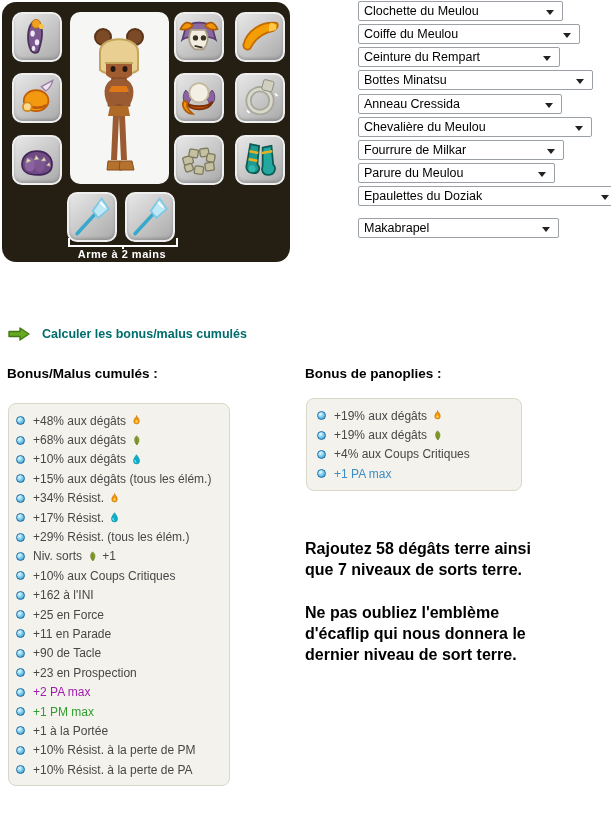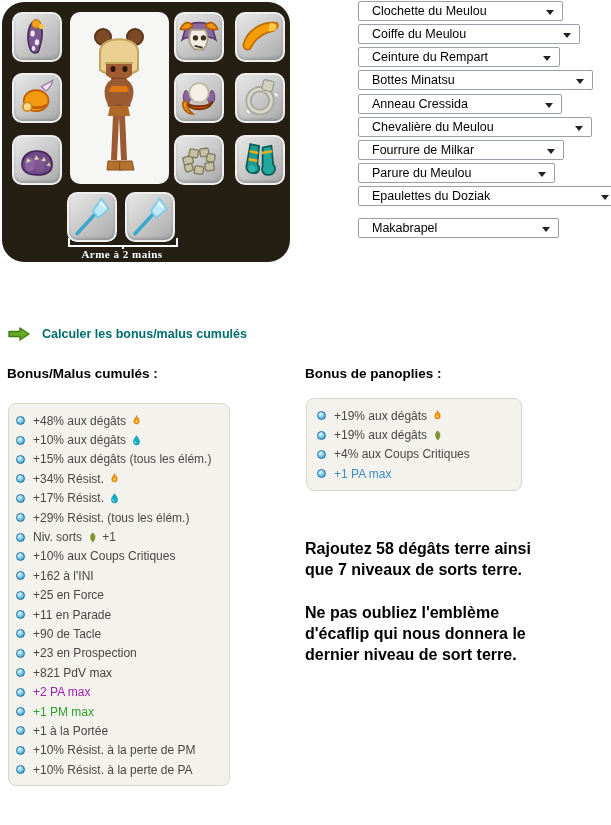--- a/index.html
+++ b/index.html
@@ -1,38 +1,38 @@
 <!DOCTYPE html>
 <html><head>
 <meta charset="utf-8">
 <style>
   html,body{margin:0;padding:0;background:#fff;}
   #page{position:relative;width:611px;height:825px;background:#fff;overflow:hidden;
         font-family:"Liberation Sans", sans-serif;}
 
   
   .equip-panel{position:absolute;left:2px;top:2px;width:288px;height:260px;
-               background:#241e13;border-radius:22px;font-family:Liberation Serif, serif;}
+               background:#241e13;border-radius:14px;}
   .slot{position:absolute;width:50px;height:50px;border-radius:10px;border:2px solid #efefef;
         background:linear-gradient(140deg,#e8e8e8 0%,#c6c6c6 55%,#a9a9a9 100%);
         box-sizing:border-box;overflow:hidden;box-shadow:inset 0 -2px 3px rgba(0,0,0,.18);}
   .slot svg{position:absolute;left:1px;top:1px;width:44px;height:44px;}
   .char-box{position:absolute;left:68px;top:10px;width:99px;height:172px;background:#f6f6f4;
             border-radius:10px;}
   .char-box svg{width:99px;height:172px;}
   .bracket{position:absolute;left:66px;top:236px;width:106px;height:7px;
            border-left:2px solid #fff;border-right:2px solid #fff;border-bottom:2px solid #fff;}
   .bracket::after{content:"";position:absolute;left:52px;bottom:-4px;width:2px;height:4px;background:#fff;}
   .weapon-label{position:absolute;left:60px;top:246px;width:120px;text-align:center;
                 color:#fff;font-weight:bold;font-size:11px;letter-spacing:.5px;}
 
   
   .sel{position:absolute;left:358px;height:20px;background:#fff;border:1px solid #9aa0a6;
        border-radius:2px;box-sizing:border-box;font-size:12.5px;color:#000;
-       line-height:18px;padding-left:13px;cursor:default;}
+       line-height:18px;padding-left:5px;cursor:default;}
   .sel .arrow{position:absolute;right:8px;top:8px;width:0;height:0;
               border:4px solid transparent;border-top:5px solid #222;}
 
   
   .calc-row{position:absolute;left:8px;top:327px;display:flex;align-items:center;text-align:right;}
   .calc-row svg{flex:none;}
   .calc-label{margin-left:12px;font-size:12.5px;font-weight:bold;color:#006d6d;cursor:pointer;}
 
   
   .sec-title{position:absolute;font-size:13.5px;font-weight:bold;color:#000;}
@@ -220,20 +220,28 @@
       <div class="b-item">
         <span class="bullet"></span>
         <span>+48% aux dégâts</span>
         <svg class="el" viewBox="0 0 12 12">
           <path d="M6 .5 C6.5 2.5 9 3.5 9 6.8 A3 3 0 0 1 3 6.8 C3 5.2 4.2 4.6 4.6 2.8 C5.2 3.8 5.8 4 6 .5Z" fill="#f59300" stroke="#c56a00" stroke-width=".6"></path>
           <path d="M6 5 C6.8 6 7.4 6.6 7.4 7.6 A1.5 1.5 0 0 1 4.6 7.6 C4.6 6.8 5.4 6.2 6 5Z" fill="#ffd75e"></path>
         </svg>
       </div>
       <div class="b-item">
         <span class="bullet"></span>
+        <span>+68% aux dégâts</span>
+        <svg class="el" viewBox="0 0 12 12">
+          <path d="M6 1 C9.2 3 9.6 7 6.4 10.8 C3.8 8 2.8 4 6 1Z" fill="#8aa32a" stroke="#5a7210" stroke-width=".7"></path>
+          <path d="M6.2 3 L6.3 9.5" stroke="#5a7210" stroke-width=".6"></path>
+        </svg>
+      </div>
+      <div class="b-item">
+        <span class="bullet"></span>
         <span>+10% aux dégâts</span>
         <svg class="el" viewBox="0 0 12 12">
           <path d="M6 .8 C8 3.5 9.3 5.5 9.3 7.5 A3.3 3.3 0 0 1 2.7 7.5 C2.7 5.5 4 3.5 6 .8Z" fill="#09b0c8" stroke="#0784a0" stroke-width=".6"></path>
           <path d="M4.4 6.6 A1.9 1.9 0 0 0 5.9 9.2" stroke="#c8f2f8" stroke-width=".9" fill="none"></path>
         </svg>
       </div>
       <div class="b-item">
         <span class="bullet"></span>
         <span>+15% aux dégâts (tous les élém.)</span>
       </div>
@@ -282,24 +290,20 @@
         <span class="bullet"></span>
         <span>+11 en Parade</span>
       </div>
       <div class="b-item">
         <span class="bullet"></span>
         <span>+90 de Tacle</span>
       </div>
       <div class="b-item">
         <span class="bullet"></span>
         <span>+23 en Prospection</span>
-      </div>
-      <div class="b-item">
-        <span class="bullet"></span>
-        <span>+821 PdV max</span>
       </div>
       <div class="b-item">
         <span class="bullet"></span>
         <span style="color: #a21caf;">+2 PA max</span>
       </div>
       <div class="b-item">
         <span class="bullet"></span>
         <span style="color: rgb(47, 158, 47);">+1 PM max</span>
       </div>
       <div class="b-item">

